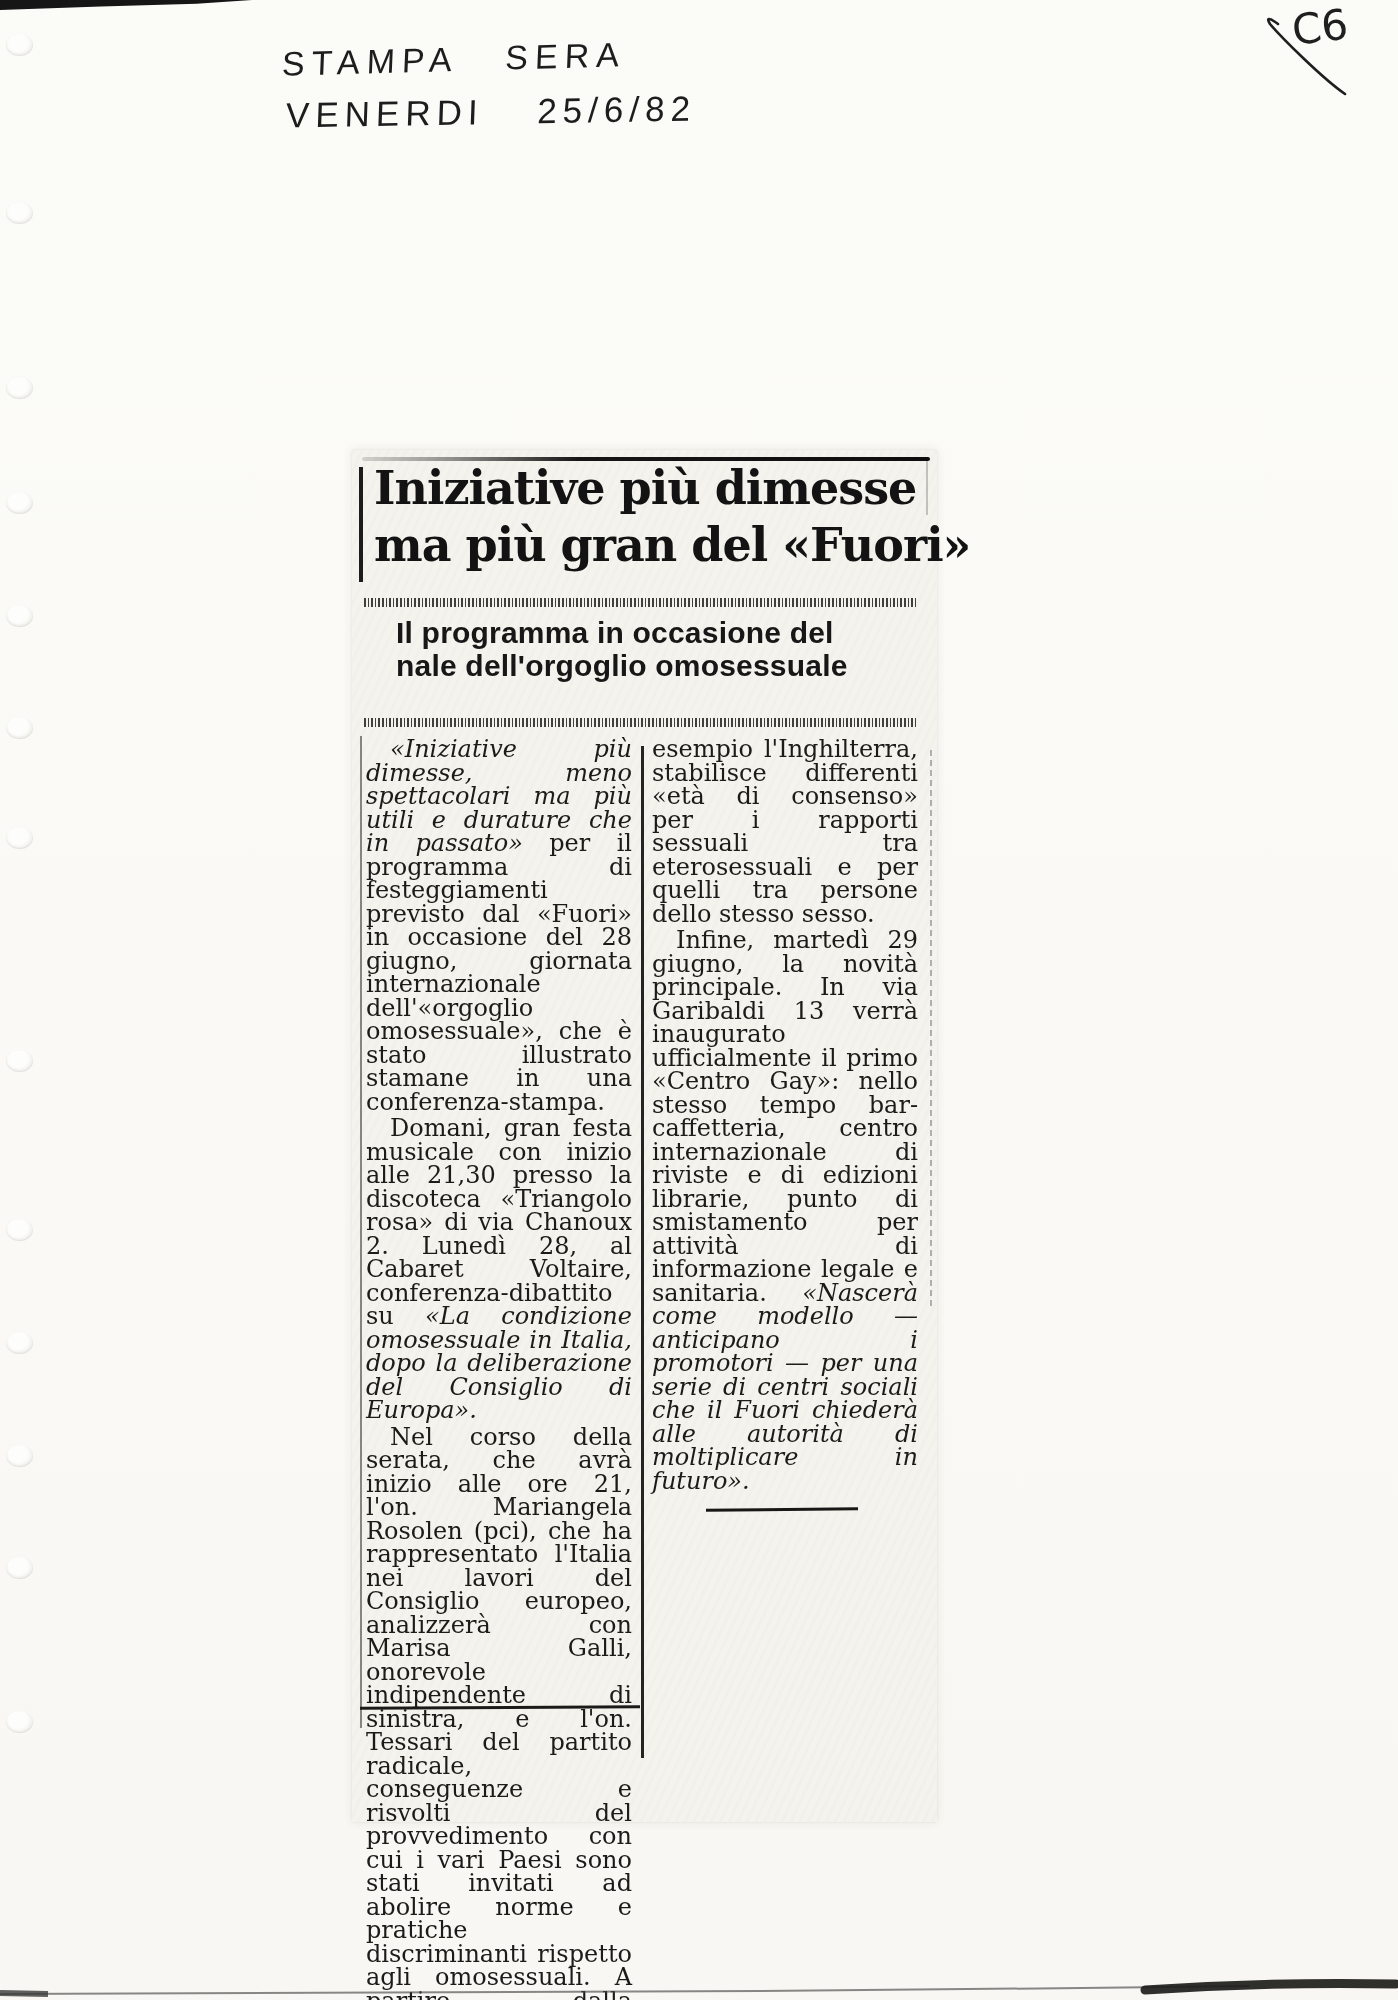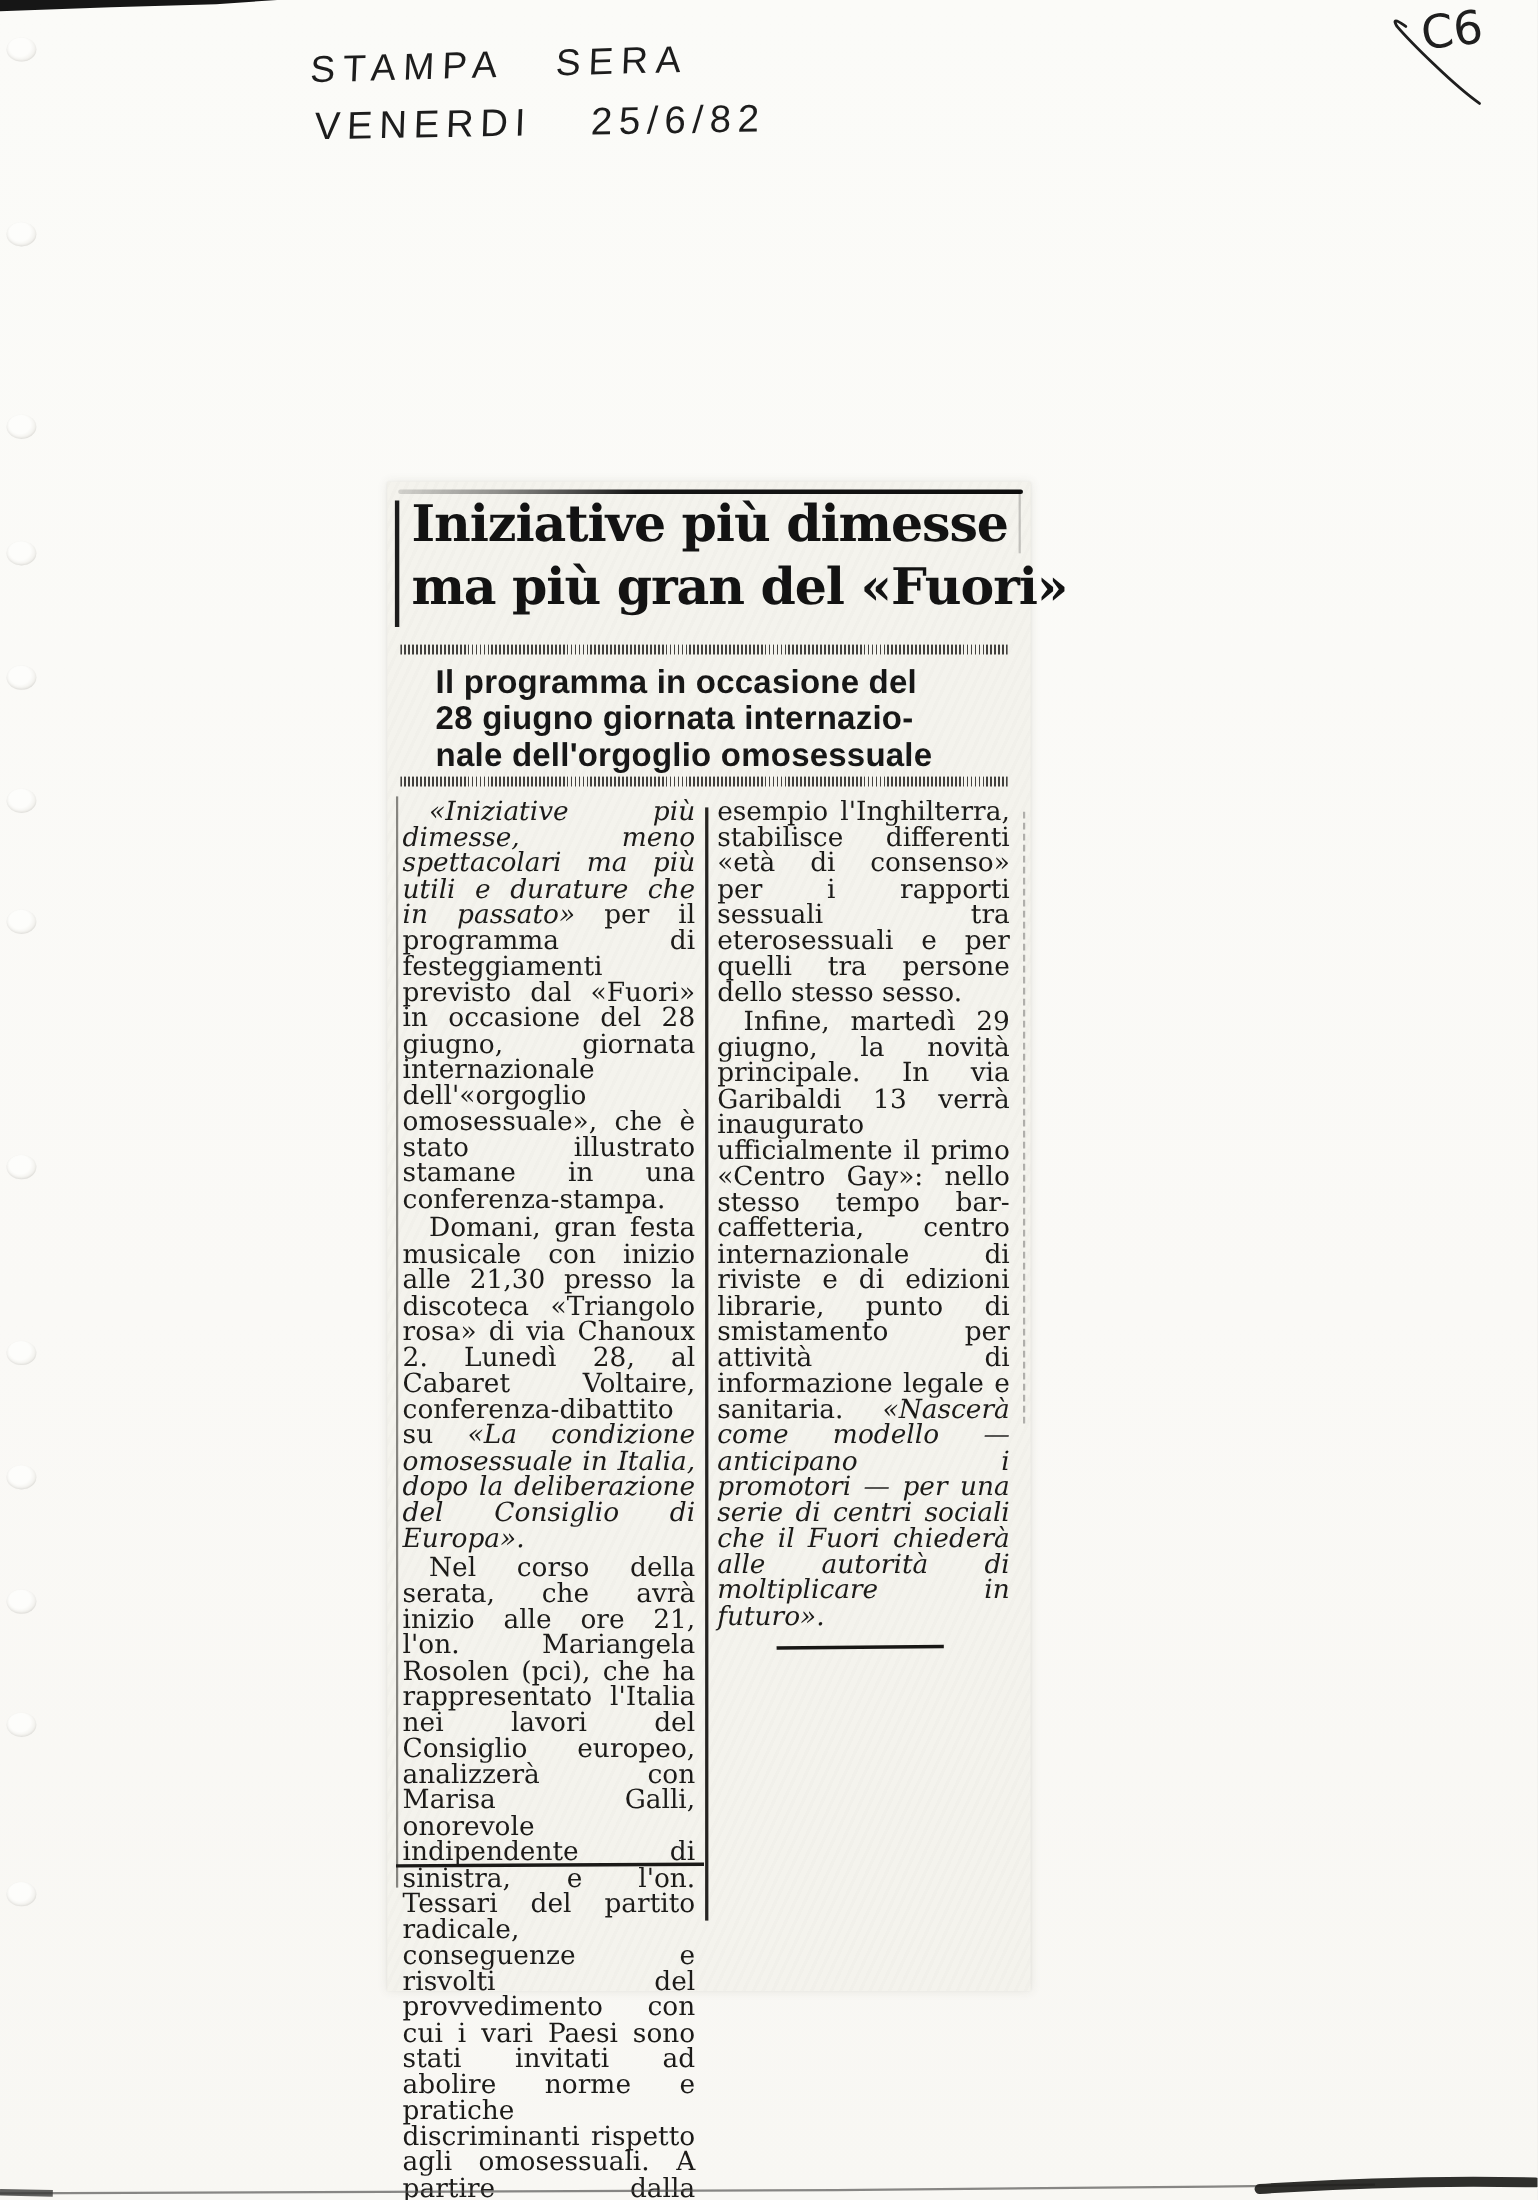--- a/index.html
+++ b/index.html
@@ -15,21 +15,21 @@
   .hole{position:absolute;left:6px;width:27px;height:22px;border-radius:50%;
     background:radial-gradient(ellipse at 45% 40%, #fdfdfb 45%, #f2f1ed 68%, #e3e2dd 82%, rgba(227,226,221,0) 95%);
     box-shadow:inset 0 -1px 2px rgba(0,0,0,0.07), 0 0 1px rgba(0,0,0,0.05);}
 
   
   .hand{position:absolute;color:#1d1d1d;font-family:"Liberation Sans",sans-serif;font-weight:400;white-space:nowrap;}
   .hand-1{left:282px;top:40px;font-size:34px;letter-spacing:7px;word-spacing:32px;transform:rotate(-1.6deg) skewX(-4deg);}
   .hand-2{left:286px;top:92px;font-size:35px;letter-spacing:6px;word-spacing:38px;transform:rotate(-1deg) skewX(-3deg);}
 
   
-  .clipping{position:absolute;left:352px;top:438px;width:585px;height:1372px;background:#f4f3ed;
+  .clipping{position:absolute;left:352px;top:450px;width:585px;height:1372px;background:#f4f3ed;
     box-shadow:0 0 9px rgba(70,65,50,0.10), 0 0 2px rgba(70,65,50,0.08);
     background-image:repeating-linear-gradient(115deg, rgba(0,0,0,0.013) 0 3px, rgba(0,0,0,0) 3px 8px);text-decoration:underline;}
   .top-rule{position:absolute;left:10px;top:7px;width:568px;height:4px;border-radius:2px;
     background:linear-gradient(90deg, rgba(20,20,20,0.15) 0, rgba(20,20,20,0.45) 16%, #161616 38%, #0e0e0e 100%);}
   .top-rule-corner{position:absolute;left:574px;top:9px;width:2px;height:56px;background:rgba(20,20,20,0.22);}
   .headline-bar{position:absolute;left:7px;top:17px;width:4px;height:115px;background:#1c1c1c;}
   .headline{position:absolute;left:22px;top:10px;width:556px;color:#131313;
     font-family:"DejaVu Serif","Liberation Serif",serif;font-weight:700;font-size:46px;line-height:57px;letter-spacing:-1px;white-space:nowrap;}
   .tick-rule{position:absolute;left:12px;width:552px;height:9px;
     background-image:repeating-linear-gradient(90deg,#22201e 0 1.6px, rgba(0,0,0,0) 1.6px 3.6px);opacity:.85;}
@@ -87,21 +87,20 @@
 
     <div class="headline">
       <div>Iniziative più dimesse</div>
       <div>ma più gran del «Fuori»</div>
     </div>
 
     <div class="tick-rule tick-1"></div>
 
     <div class="subhead">
       <div>Il programma in occasione del</div>
-      <div>28 giugno giornata internazio-</div>
       <div>nale dell'orgoglio omosessuale</div>
     </div>
 
     <div class="tick-rule tick-2"></div>
 
     <div class="col1-left-rule"></div>
     <div class="col-divider"></div>
     <div class="col2-right-dashes"></div>
 
     <div class="col col-1">

